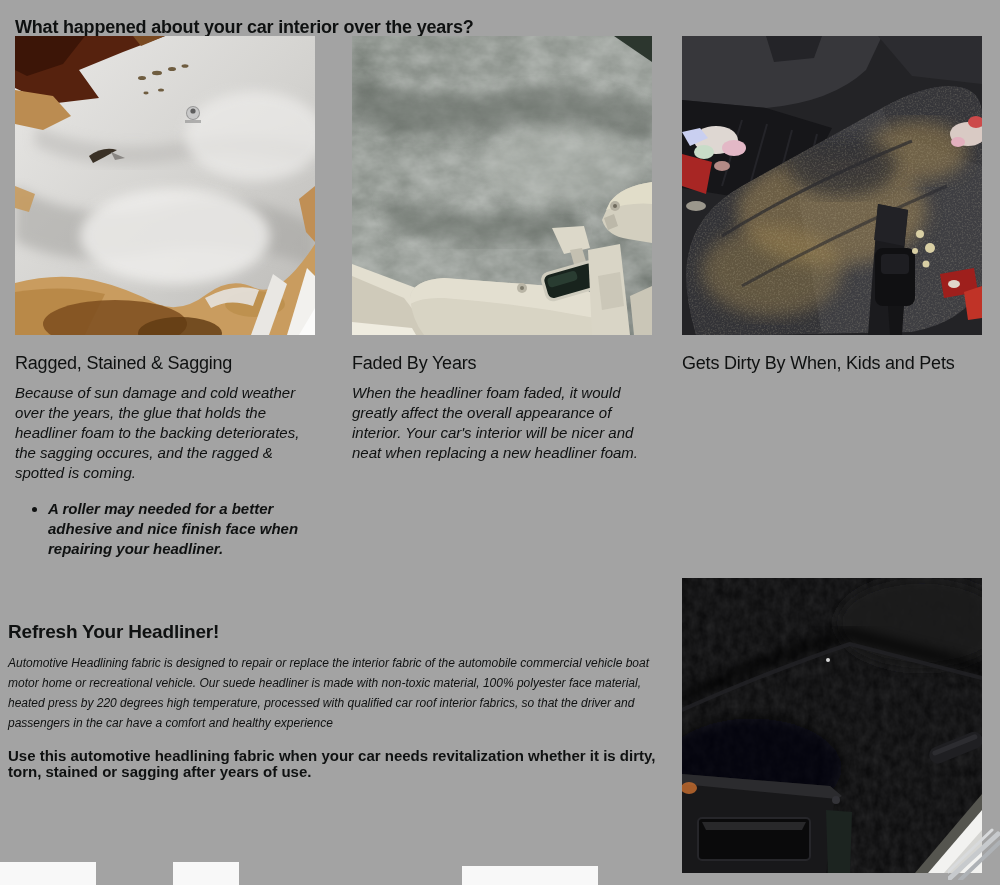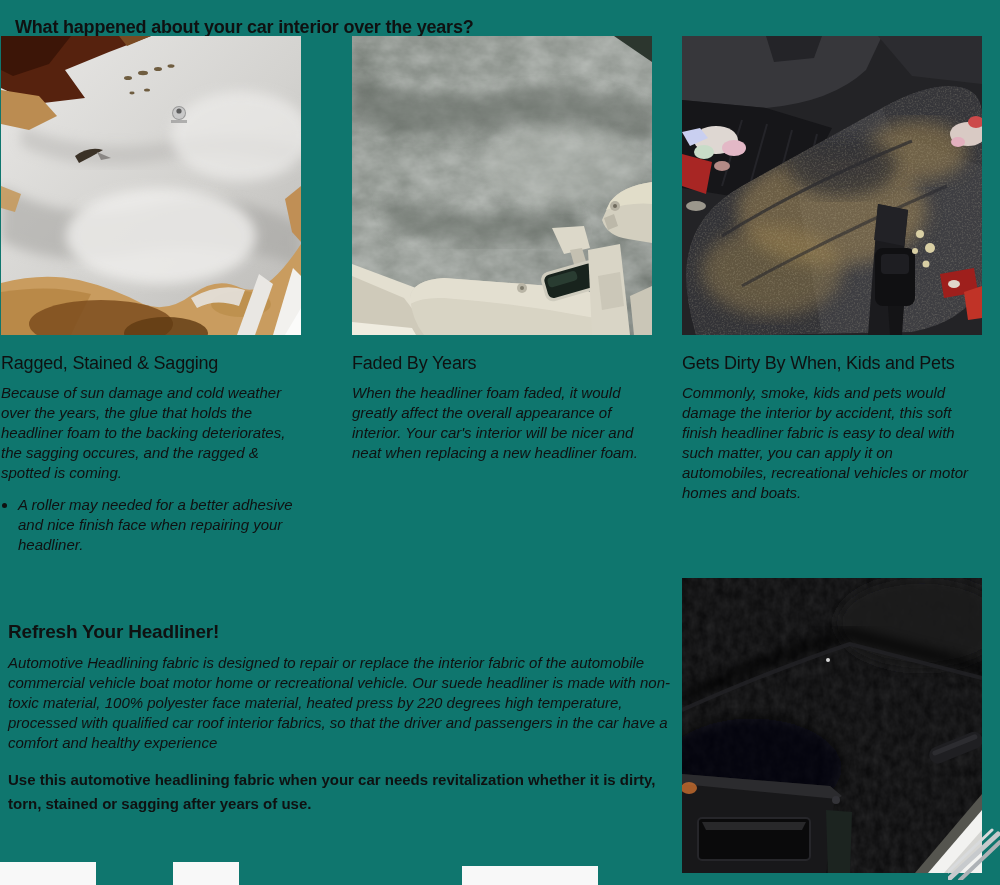--- a/index.html
+++ b/index.html
@@ -1,36 +1,36 @@
 <!DOCTYPE html>
 <html><head>
 <meta charset="utf-8">
 <style>
   html,body{margin:0;padding:0;background:#fff;}
-  .page{position:relative;width:1000px;height:885px;background:#0f766e;overflow:hidden;
+  .page{position:relative;width:1000px;height:885px;background:#a3a3a3;overflow:hidden;
         font-family:"Liberation Sans","DejaVu Sans",sans-serif;color:#0F1111;}
   .main-heading{position:absolute;left:15px;top:0;font-size:18px;font-weight:700;
         letter-spacing:-0.2px;line-height:24px;color:#0F1111;}
   .col{position:absolute;top:36px;width:300px;}
-  .col-1{left:1px;}
+  .col-1{left:15px;}
   .col-2{left:352px;}
   .col-3{left:682px;}
   .photo{width:300px;height:299px;overflow:hidden;display:block;}
   .photo svg{display:block;}
   .col-heading{margin:16px 0 0 0;font-size:18px;font-weight:400;letter-spacing:-0.2px;
         line-height:24px;color:#0F1111;}
   .col-body{margin:8px 0 0 0;font-size:15px;line-height:20px;font-style:italic;color:#0F1111;}
   .bullets{margin:12px 0 0 0;padding-left:17px;font-size:15px;line-height:20px;
         font-style:italic;color:#0F1111;}
-  .bullets li{margin:0;}
+  .bullets li{margin:16px;font-weight:bold;}
   .refresh{position:absolute;left:8px;top:619px;width:662px;}
   .refresh-heading{margin:0;font-size:19px;font-weight:700;letter-spacing:-0.2px;
         line-height:26px;color:#0F1111;}
-  .refresh-body{margin:8px 0 0 0;font-size:15px;line-height:20px;font-style:italic;color:#0F1111;}
-  .refresh-emphasis{margin:15px 0 0 0;font-size:15px;line-height:24px;font-weight:700;color:#0F1111;}
+  .refresh-body{margin:8px 0 0 0;font-size:12px;line-height:20px;font-style:italic;color:#0F1111;}
+  .refresh-emphasis{margin:15px 0 0 0;font-size:15px;line-height:16px;font-weight:700;color:#0F1111;}
   .photo-bottom{position:absolute;left:682px;top:578px;width:300px;height:295px;overflow:hidden;}
   .next-preview{position:absolute;background:#f8f8f8;}
   .np-1{left:0;top:862px;width:96px;height:23px;}
   .np-2{left:173px;top:862px;width:66px;height:23px;}
   .np-3{left:462px;top:866px;width:136px;height:19px;}
   .corner-stripes{position:absolute;left:948px;top:828px;width:52px;height:52px;}
 </style>
 </head>
 <body>
 
@@ -203,21 +203,20 @@
         </g>
         <path d="M258,238 L292,232 L296,256 L262,262 Z" fill="#9e1f1c"></path>
         <path d="M282,256 L300,250 L300,282 L286,284 Z" fill="#c03327"></path>
         <ellipse cx="272" cy="248" rx="6" ry="4" fill="#e0d6cc"></ellipse>
         <ellipse cx="286" cy="98" rx="18" ry="12" fill="#d9cac4"></ellipse>
         <ellipse cx="294" cy="86" rx="8" ry="6" fill="#cc4a4a"></ellipse>
         <ellipse cx="276" cy="106" rx="7" ry="5" fill="#e3b0be"></ellipse>
       </svg>
     </span>
     <h3 class="col-heading">Gets Dirty By When, Kids and Pets</h3>
-    <p class="col-body">Commonly, smoke, kids and pets would damage the interior by accident, this soft finish headliner fabric is easy to deal with such matter, you can apply it on automobiles, recreational vehicles or motor homes and boats.</p>
   </div>
 
   <div class="refresh">
     <h3 class="refresh-heading">Refresh Your Headliner!</h3>
     <p class="refresh-body">Automotive Headlining fabric is designed to repair or replace the interior fabric of the automobile commercial vehicle boat motor home or recreational vehicle. Our suede headliner is made with non-toxic material, 100% polyester face material, heated press by 220 degrees high temperature, processed with qualified car roof interior fabrics, so that the driver and passengers in the car have a comfort and healthy experience</p>
     <p class="refresh-emphasis">Use this automotive headlining fabric when your car needs revitalization whether it is dirty, torn, stained or sagging after years of use.</p>
   </div>
 
   <span class="photo-bottom" role="img" aria-label="refreshed black suede headliner photo">
     <svg viewBox="0 0 300 295" width="300" height="295">

